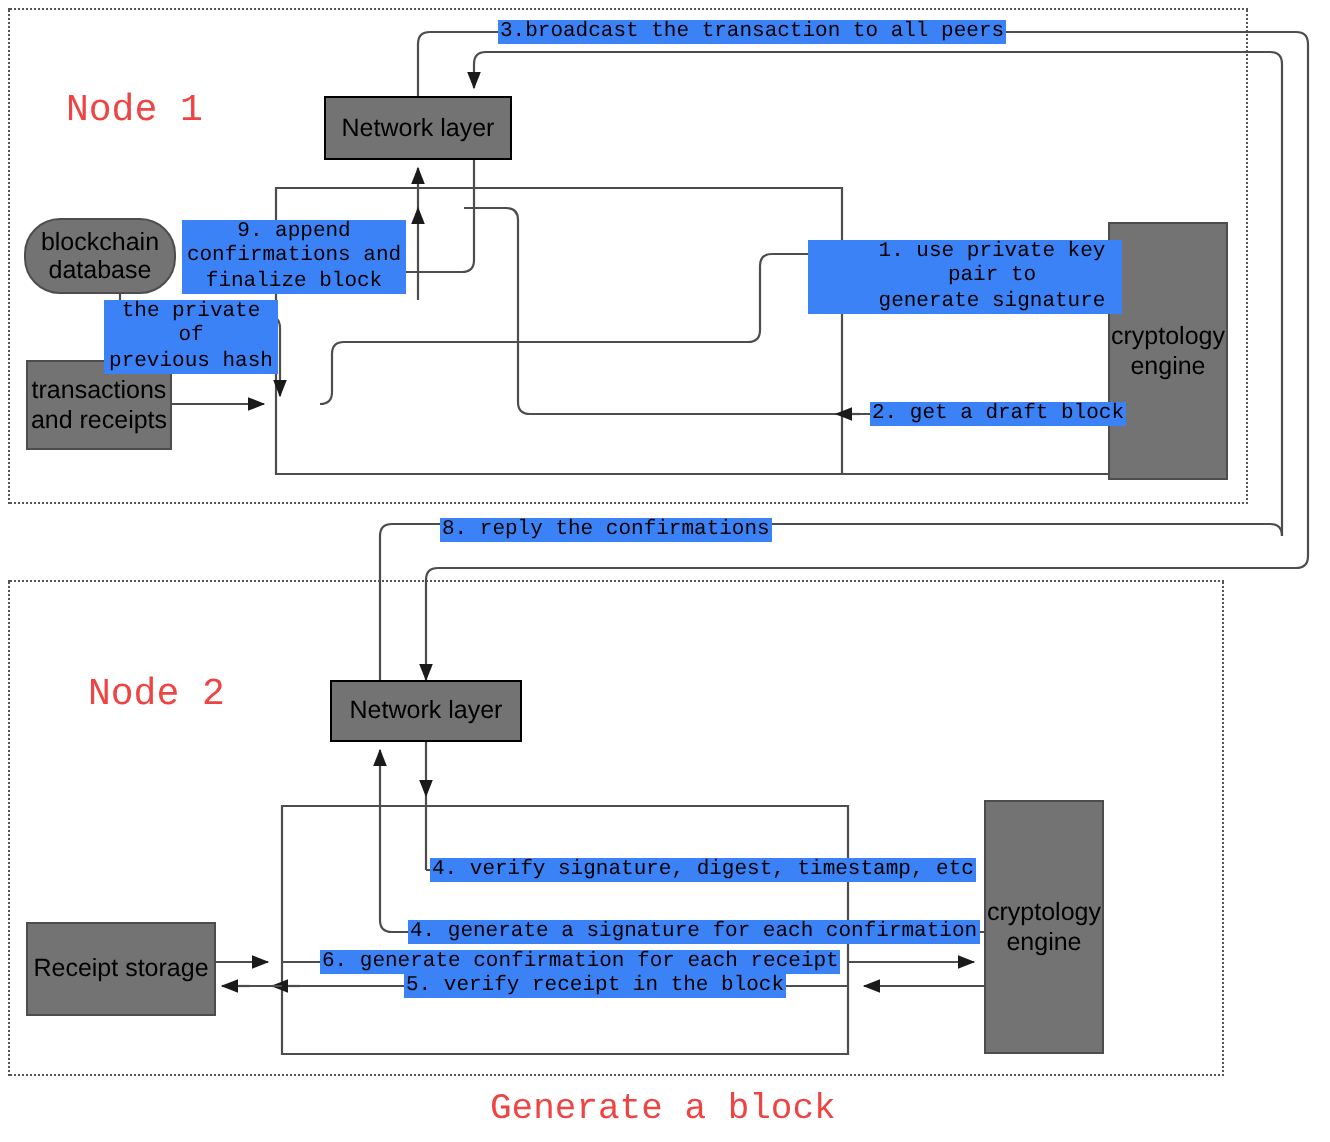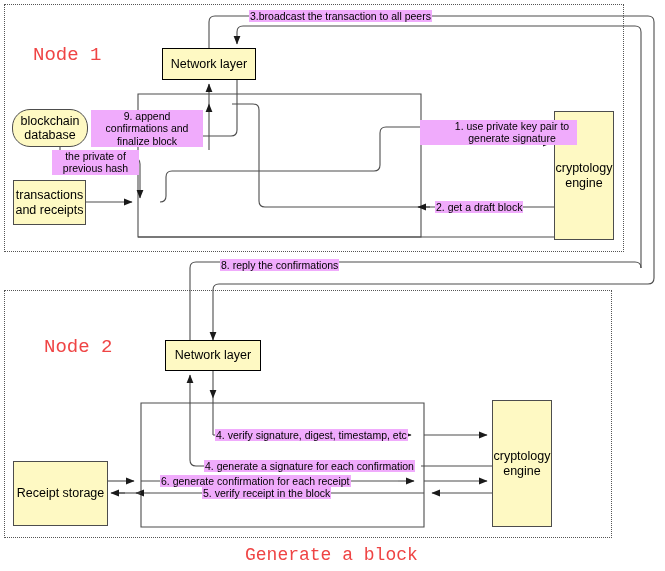--- a/index.html
+++ b/index.html
@@ -1,27 +1,27 @@
 <!DOCTYPE html>
 <html><head>
 <meta charset="utf-8">
 <style>
   html,body{margin:0;padding:0;background:#ffffff;}
   body{width:665px;height:571px;font-family:"Liberation Sans","DejaVu Sans",sans-serif;}
   #stage{position:relative;width:665px;height:571px;overflow:hidden;background:#fff;}
   svg#wires{position:absolute;left:0;top:0;width:665px;height:571px;}
-  .box{position:absolute;background:#fef9c3;border:1px solid #4d4d4d;box-sizing:border-box;
+  .box{position:absolute;background:#737373;border:1px solid #4d4d4d;box-sizing:border-box;
        display:flex;align-items:center;justify-content:center;text-align:center;
        font-size:12.5px;color:#000;line-height:1.15;}
   .box.thin{border:1px solid #000;}
   .plain{position:absolute;color:#ef4444;white-space:nowrap;font-family:Liberation Mono, monospace;}
   .node-title{font-size:19px;}
   .caption{font-size:18px;}
-  .lbl{position:absolute;font-size:10.5px;color:#000;background:#f0abfc;
-       white-space:nowrap;text-align:center;line-height:1.18;padding:0 1px;}
+  .lbl{position:absolute;font-size:10.5px;color:#000;background:#3b82f6;
+       white-space:nowrap;text-align:center;line-height:1.18;padding:0 1px;font-family:Liberation Mono, monospace;}
   .lbl.multi{white-space:normal;}
   .dashbox{position:absolute;border:1px dotted #555;box-sizing:border-box;background:transparent;}
 </style>
 </head>
 <body>
 
 <div id="stage">
 
   <div class="dashbox" style="left:4px;top:4px;width:620px;height:248px;"></div>
   <div class="dashbox" style="left:4px;top:290px;width:608px;height:248px;"></div>
@@ -104,30 +104,30 @@
 
   <div class="lbl" style="left:249px;top:10px;">3.broadcast the transaction to all peers</div>
 
   <div class="lbl multi" style="left:91px;top:110px;width:110px;white-space:pre-line;">9. append
 confirmations and
 finalize block</div>
 
   <div class="lbl multi" style="left:52px;top:150px;width:85px;white-space:pre-line;">the private of
 previous hash</div>
 
-  <div class="lbl multi" style="left:420px;top:120px;width:128px;white-space:pre-line;padding-left:28px;">1. use private key pair to
+  <div class="lbl multi" style="left:404px;top:120px;width:128px;white-space:pre-line;padding-left:28px;">1. use private key pair to
 generate signature</div>
 
   <div class="lbl" style="left:435px;top:201px;">2. get a draft block</div>
 
   <div class="plain node-title" style="left:44px;top:336px;">Node 2</div>
 
   <div class="box thin" style="left:165px;top:340px;width:96px;height:31px;">Network layer</div>
 
-  <div class="box" style="left:13px;top:461px;width:95px;height:65px;">Receipt storage</div>
+  <div class="box" style="left:13px;top:461px;width:95px;height:47px;">Receipt storage</div>
 
   <div class="box" style="left:492px;top:400px;width:60px;height:127px;white-space:pre-line;">cryptology
 engine</div>
 
   <div class="lbl" style="left:220px;top:259px;">8. reply the confirmations</div>
 
   <div class="lbl" style="left:215px;top:429px;">4. verify signature, digest, timestamp, etc</div>
 
   <div class="lbl" style="left:204px;top:460px;">4. generate a signature for each confirmation</div>
 

